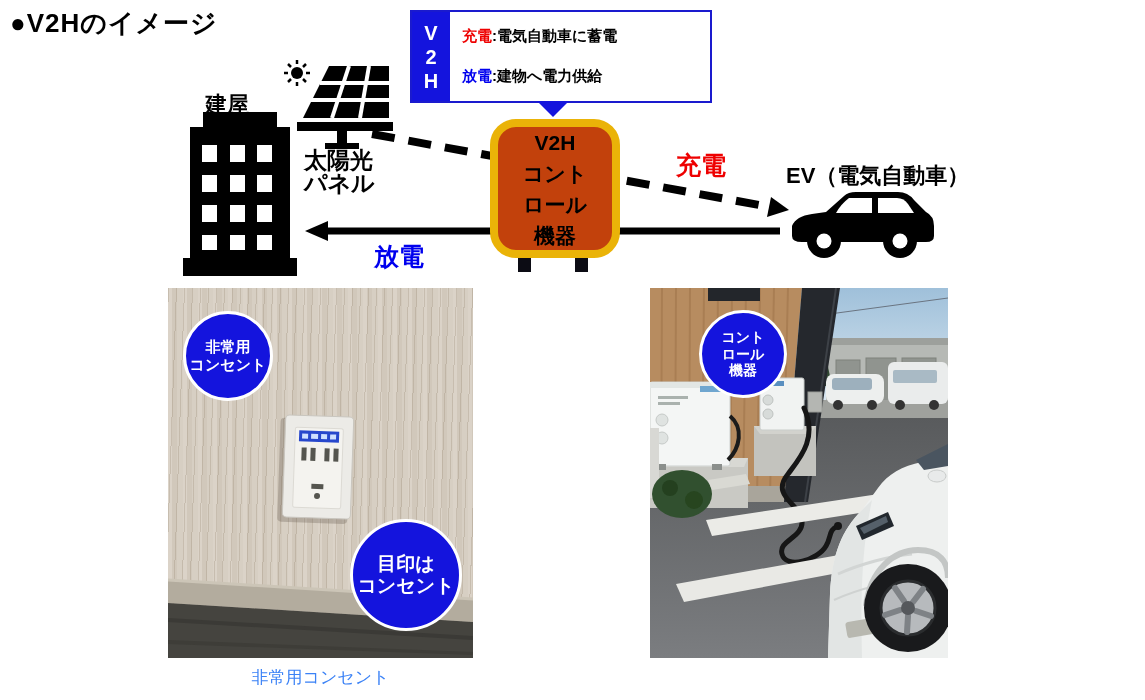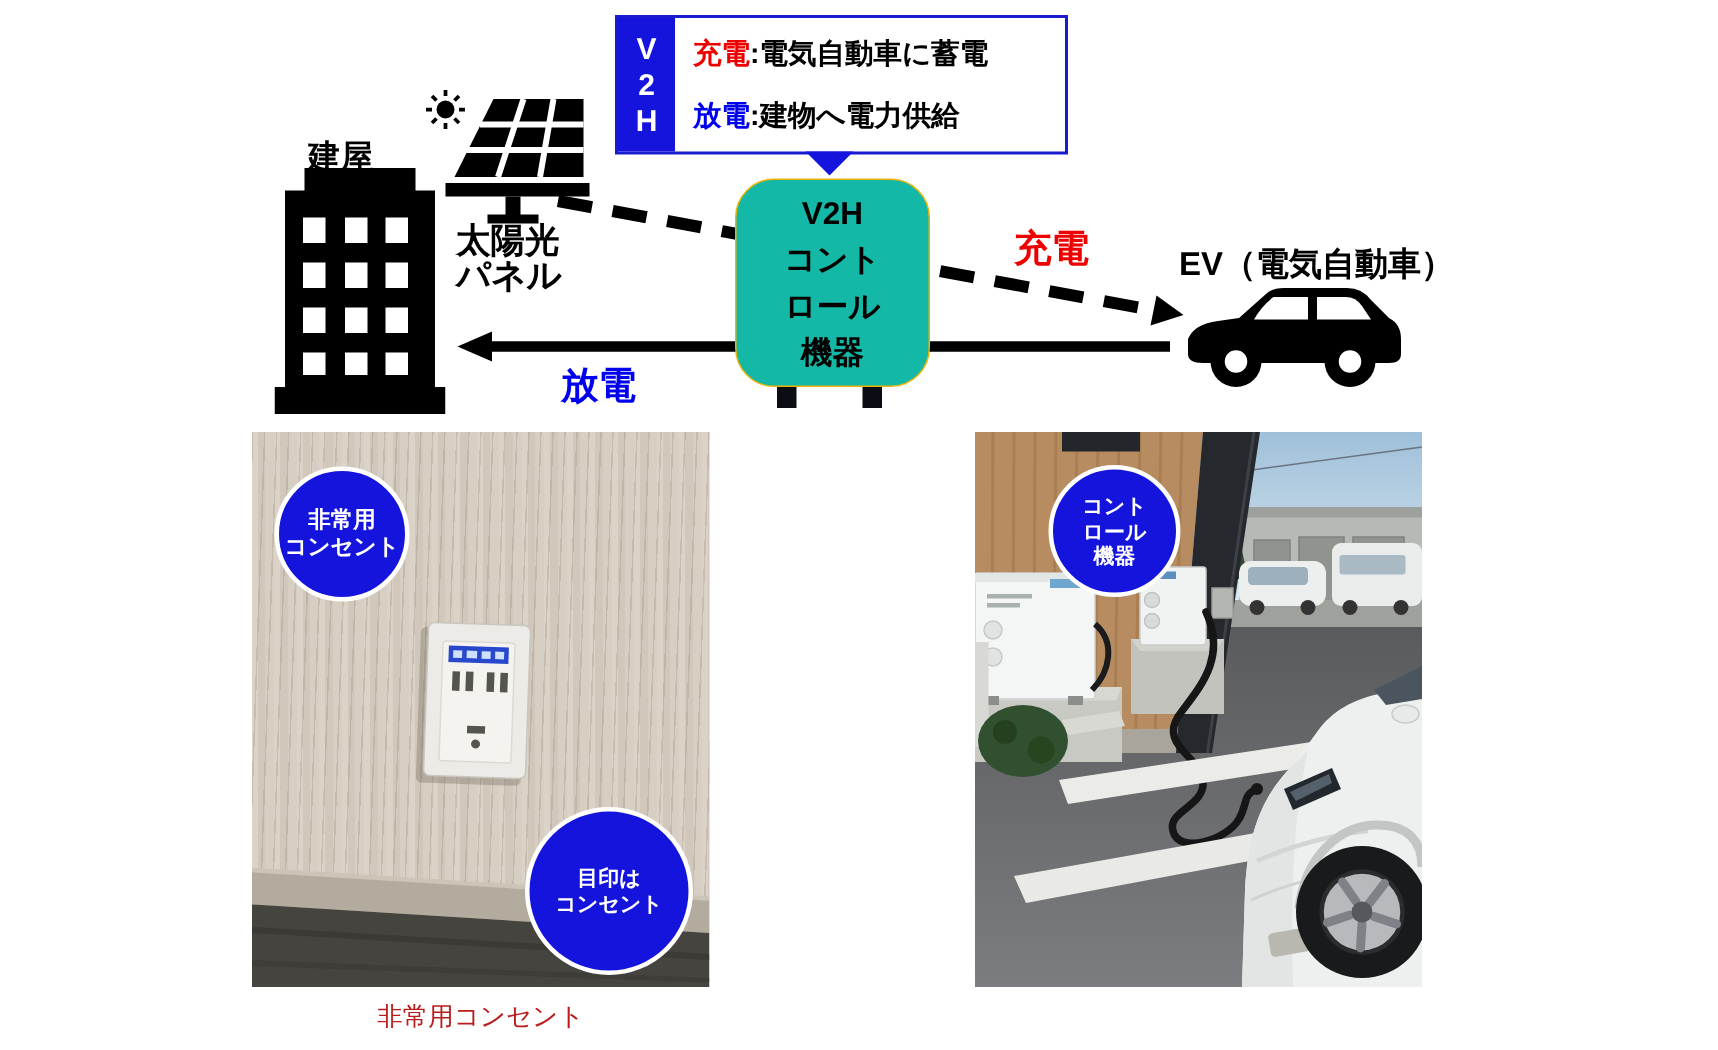--- a/index.html
+++ b/index.html
@@ -9,68 +9,69 @@
   }
   .abs{position:absolute;}
   
   #title{left:10px;top:6px;font-size:26px;font-weight:bold;letter-spacing:1px;}
   
   #legend{left:410px;top:10px;width:302px;height:93px;border:2px solid var(--legend-border);
     display:flex;box-sizing:border-box;background:#fff;z-index:3;}
   #legend-side{width:38px;background:var(--accent-blue);color:#fff;font-weight:bold;font-size:20px;
     display:flex;flex-direction:column;align-items:center;justify-content:center;line-height:24px;}
   #legend-body{flex:1;display:flex;flex-direction:column;justify-content:space-around;
-    padding:4px 6px 4px 12px;font-size:19px;font-weight:bold;white-space:nowrap;}
+    padding:4px 6px 4px 12px;font-size:15px;font-weight:bold;white-space:nowrap;}
   .t-red{color:var(--text-red);}
   .t-blue{color:var(--text-blue);}
   #callout-triangle{left:537px;top:101px;width:0;height:0;z-index:3;
     border-left:16px solid transparent;border-right:16px solid transparent;
     border-top:16px solid var(--accent-blue);}
   
   .lbl{position:absolute;font-weight:bold;z-index:2;}
   #building-label{left:205px;top:90px;font-size:22px;}
   #solar-label{left:304px;top:149px;font-size:23px;line-height:23px;}
   #charge-label{left:676px;top:149px;font-size:25px;color:var(--text-red);}
   #discharge-label{left:374px;top:240px;font-size:25px;color:var(--text-blue);}
   #ev-label{left:786px;top:161px;font-size:22px;}
   
   #controller-box{left:490px;top:119px;width:130px;height:139px;box-sizing:border-box;
-    border:1px solid #eab308;border-radius:26px;background:#14b8a6;z-index:2;
+    border:8px solid #eab308;border-radius:26px;background:#c2410c;z-index:2;
     display:flex;flex-direction:column;align-items:center;justify-content:center;
     font-size:21px;font-weight:bold;line-height:31px;text-align:center;}
   
   #arrow-layer{left:0;top:0;z-index:1;pointer-events:none;}
   .icon-svg{position:absolute;z-index:2;}
   
   .photo{position:absolute;top:288px;height:370px;overflow:hidden;z-index:0;}
   #photo-left{left:168px;width:305px;background:
     repeating-linear-gradient(92deg, rgba(148,132,110,0.28) 0 1px, rgba(0,0,0,0) 1px 8px),
     repeating-linear-gradient(90deg,#dbd3c8 0 4px,#d1c8bb 4px 9px,#d7cfc3 9px 15px);}
   #photo-right{left:650px;width:298px;background:#6a6c6e;}
   .photo svg{display:block;width:100%;height:100%;}
   
   .badge{position:absolute;border-radius:50%;background:var(--badge-blue);color:#fff;
     border:3px solid #ffffff;box-sizing:border-box;display:flex;flex-direction:column;
     align-items:center;justify-content:center;text-align:center;font-weight:bold;
     line-height:1.18;z-index:5;white-space:nowrap;}
   #badge-outlet{left:183px;top:311px;width:90px;height:90px;font-size:15px;}
-  #badge-seal{left:350px;top:538px;width:112px;height:112px;font-size:14px;}
+  #badge-seal{left:350px;top:519px;width:112px;height:112px;font-size:19px;}
   #badge-controller{left:699px;top:310px;width:88px;height:88px;font-size:14px;}
   #badge-ev{left:882px;top:447px;width:86px;height:86px;font-size:14px;}
   #badge-ev .big{font-size:22px;line-height:1.05;}
   
-  .caption{position:absolute;top:666px;font-size:17px;color:#b91c1c;text-align:center;z-index:2;}
+  .caption{position:absolute;top:666px;font-size:17px;color:#3b82f6;text-align:center;z-index:2;}
   #caption-left{left:168px;width:305px;}
   #caption-right{left:650px;width:298px;}
 </style>
 </head>
 <body>
 
 <div id="page">
 
+  <div id="title" class="abs">●V2Hのイメージ</div>
 
   <div id="legend" class="abs">
     <div id="legend-side">
       <div>V</div>
       <div>2</div>
       <div>H</div>
     </div>
     <div id="legend-body">
       <div><span class="t-red">充電</span><span>:電気自動車に蓄電</span></div>
       <div><span class="t-blue">放電</span><span>:建物へ電力供給</span></div>

